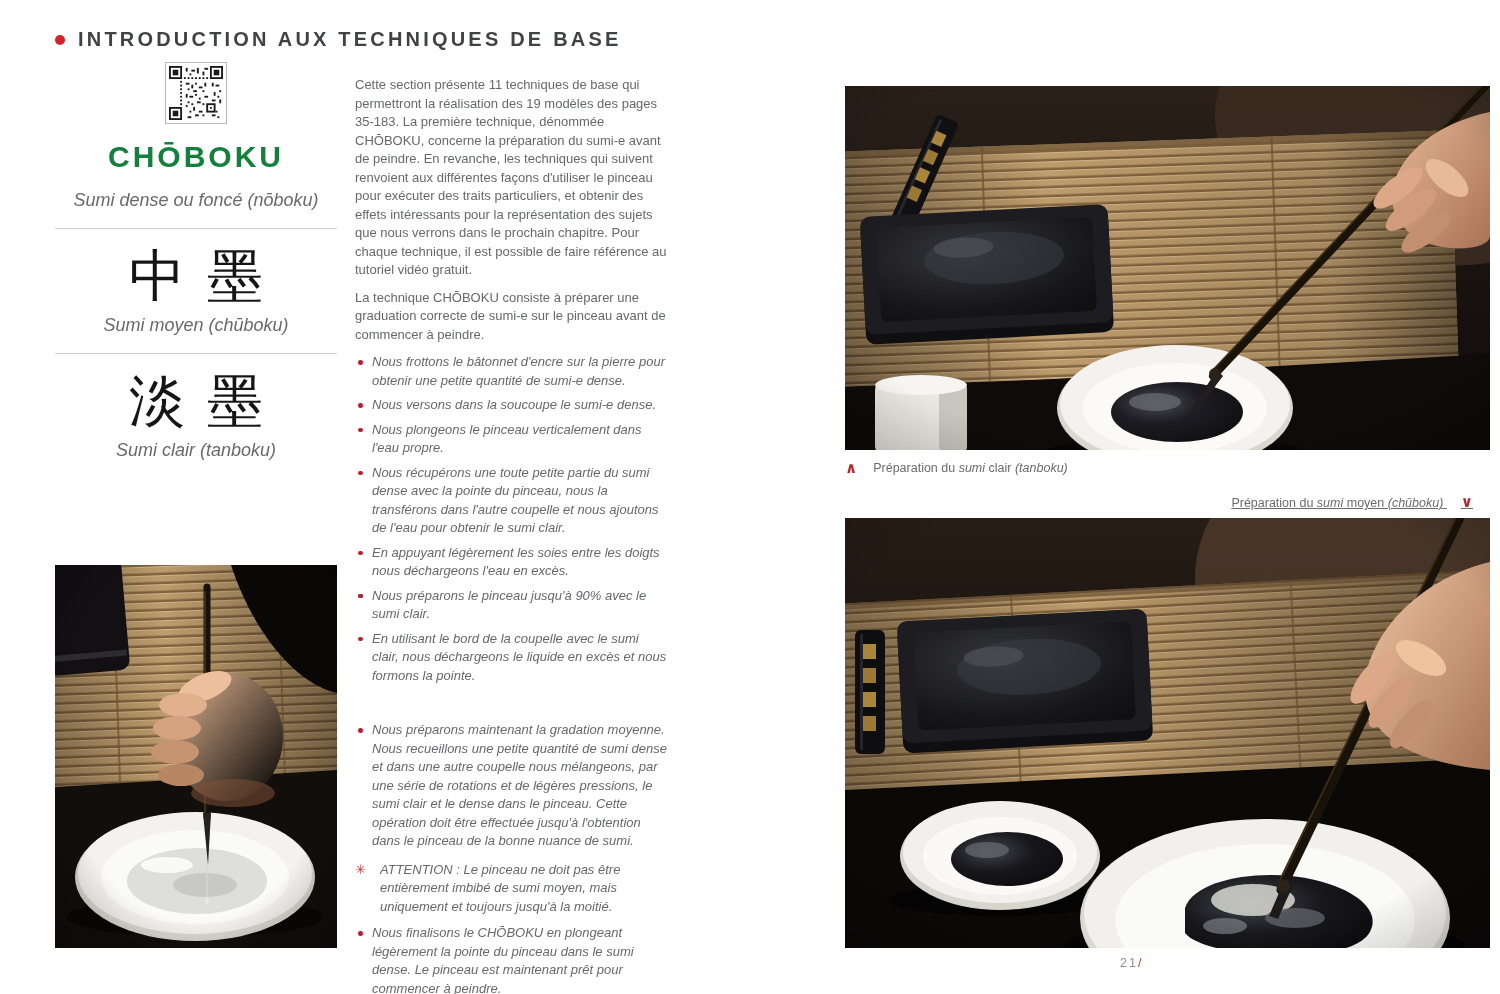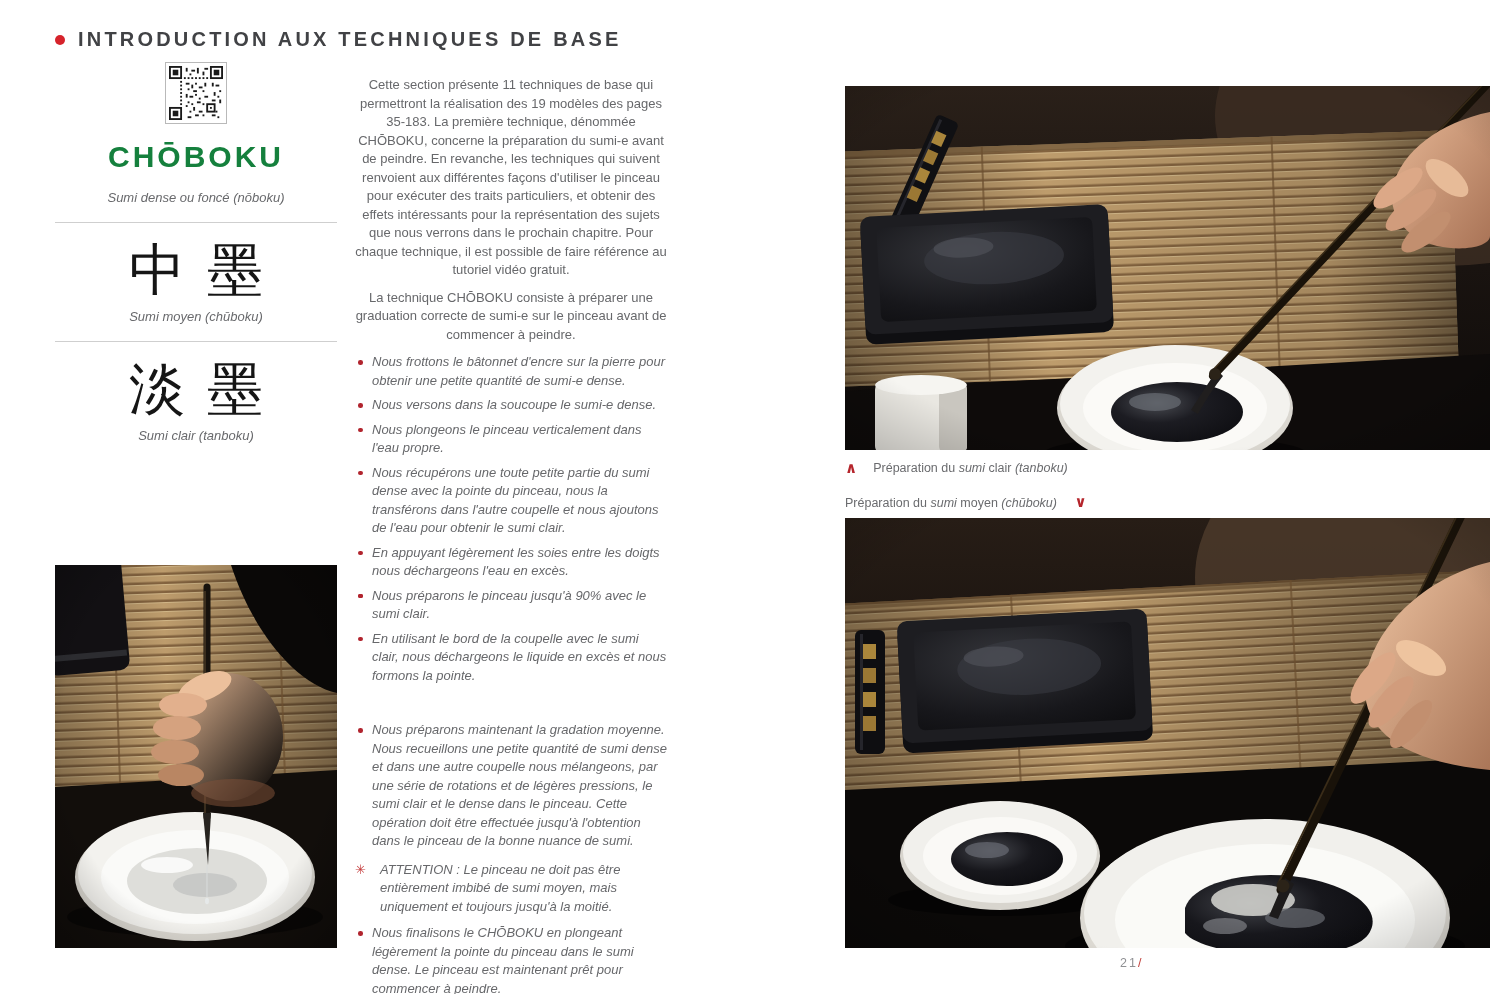--- a/index.html
+++ b/index.html
@@ -9,38 +9,38 @@
   }
   
   .title-row{position:absolute;left:55px;top:28px;display:flex;align-items:center;gap:13px;}
   .title-dot{width:10px;height:10px;border-radius:50%;background:#d6232b;flex:0 0 auto;}
   h1.title{font-size:20px;font-weight:600;letter-spacing:3.2px;color:#414245;margin:0;white-space:nowrap;}
   
   .left-col{position:absolute;left:55px;top:62px;width:282px;text-align:center;color:#68696c;}
   .qr-wrap{display:inline-block;border:1px solid #b9b9b9;background:#fff;padding:3px;line-height:0;margin-bottom:12px;}
   .technique-name{font-size:30px;letter-spacing:3px;color:#15803d;font-weight:700;margin:4px 0 16px;}
   .kanji{font-family:"DejaVu Serif",serif;font-size:56px;line-height:1.16;letter-spacing:22px;padding-left:22px;color:#151515;}
-  .kanji-caption{font-size:13px;font-style:italic;color:#68696c;margin-top:6px;}
+  .kanji-caption{font-size:18px;font-style:italic;color:#68696c;margin-top:6px;}
   .rule{border:none;border-top:1px solid #cfcfcf;margin:17px 0 15px;}
   
   .main-col{position:absolute;left:355px;top:76px;width:312px;color:#67686b;font-size:13px;line-height:18.5px;}
-  .main-col p{margin:0 0 9px;text-align:center;}
+  .main-col p{margin:0 0 9px;}
   .step{position:relative;padding-left:17px;margin-bottom:6px;font-style:italic;}
   .step .dot{position:absolute;left:3px;top:7px;width:4.5px;height:4.5px;border-radius:50%;background:#b1242e;}
   .step.gap{margin-top:36px;}
   .attention{position:relative;padding-left:25px;margin:10px 0 8px;font-style:italic;}
   .attention .sym{position:absolute;left:0;top:0;color:#c43b3b;font-size:13px;font-style:normal;}
   
   .folio{position:absolute;font-size:12.5px;letter-spacing:2px;color:#8f9093;}
   .folio .slash{color:#c2413c;}
   .folio-left{left:343px;top:1004px;font-weight:bold;}
   .folio-right{left:1120px;top:956px;}
   
   .cap-top{position:absolute;left:845px;top:460px;font-size:12.5px;color:#6a6b6e;display:flex;align-items:center;gap:16px;}
-  .cap-bottom{position:absolute;left:845px;top:494px;width:628px;font-size:12.5px;color:#6a6b6e;display:block;}
+  .cap-bottom{position:absolute;left:845px;top:494px;width:628px;font-size:12.5px;color:#6a6b6e;text-align:right;display:block;text-decoration:underline;}
   .cap-marker{color:#b5252c;font-weight:700;font-size:15px;line-height:1;}
   .cap-bottom .cap-marker{margin-left:14px;}
   .it{font-style:italic;}
   
   .photo{position:absolute;overflow:hidden;line-height:0;}
   .photo-1{left:845px;top:86px;width:645px;height:364px;}
   .photo-2{left:845px;top:518px;width:645px;height:430px;}
   .photo-3{left:55px;top:565px;width:282px;height:383px;}
 </style>
 </head>

